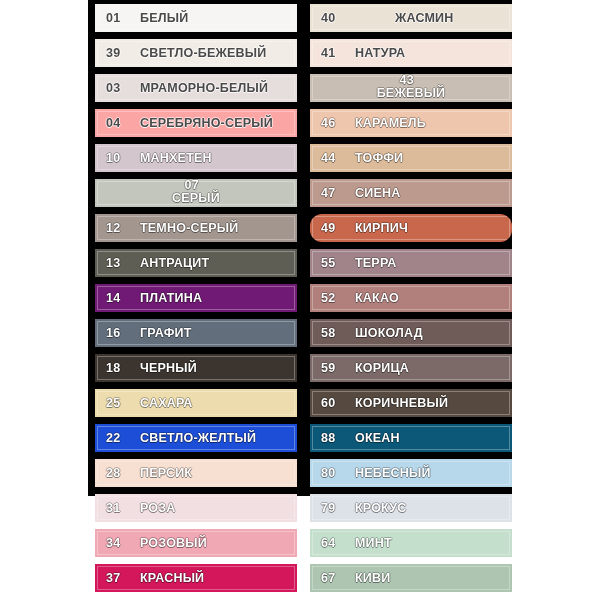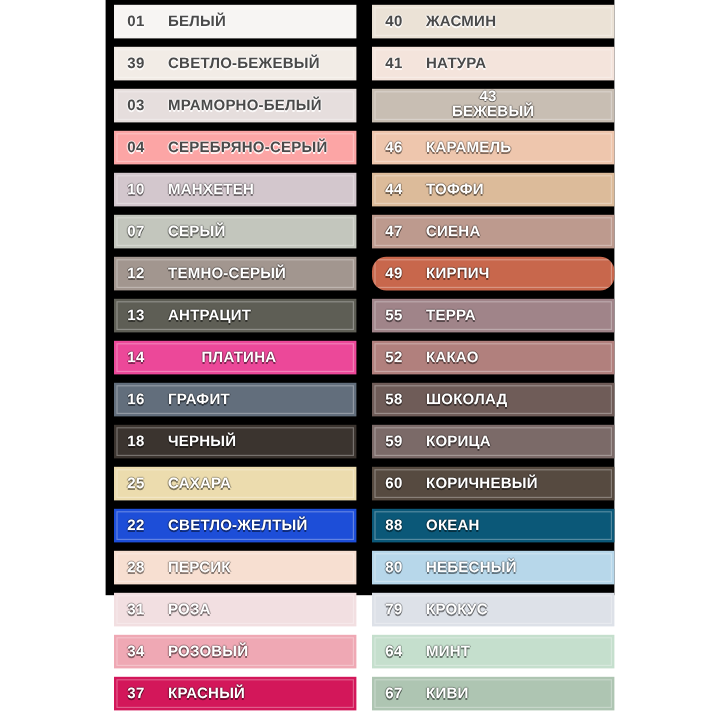--- a/index.html
+++ b/index.html
@@ -91,21 +91,21 @@
 </style>
 </head>
 <body>
 
 <div id="palette-board">
   <div id="palette-grid">
       <div class="swatch-row" style="background: rgb(247, 245, 243);">
         <span class="swatch-code txt-dark">01</span>
         <span class="swatch-name txt-dark">БЕЛЫЙ</span>
       </div>
-      <div class="swatch-row" style="background: rgb(235, 226, 214);">
+      <div class="swatch-row" style="background: rgb(235, 226, 214); gap: 40px;">
         <span class="swatch-code txt-dark">40</span>
         <span class="swatch-name txt-dark">ЖАСМИН</span>
       </div>
       <div class="swatch-row" style="background: rgb(242, 236, 230);">
         <span class="swatch-code txt-dark">39</span>
         <span class="swatch-name txt-dark">СВЕТЛО-БЕЖЕВЫЙ</span>
       </div>
       <div class="swatch-row" style="background: rgb(244, 228, 220);">
         <span class="swatch-code txt-dark">41</span>
         <span class="swatch-name txt-dark">НАТУРА</span>
@@ -127,21 +127,21 @@
         <span class="swatch-name txt-light">КАРАМЕЛЬ</span>
       </div>
       <div class="swatch-row" style="background: rgb(211, 199, 205);">
         <span class="swatch-code txt-light">10</span>
         <span class="swatch-name txt-light">МАНХЕТЕН</span>
       </div>
       <div class="swatch-row" style="background: rgb(220, 187, 154);">
         <span class="swatch-code txt-light">44</span>
         <span class="swatch-name txt-light">ТОФФИ</span>
       </div>
-      <div class="swatch-row" style="background: rgb(195, 198, 189);">
+      <div class="swatch-row" style="background: rgb(195, 198, 189); flex-direction: column;">
         <span class="swatch-code txt-light">07</span>
         <span class="swatch-name txt-light">СЕРЫЙ</span>
       </div>
       <div class="swatch-row" style="background: rgb(189, 154, 142);">
         <span class="swatch-code txt-light">47</span>
         <span class="swatch-name txt-light">СИЕНА</span>
       </div>
       <div class="swatch-row" style="background: rgb(162, 150, 143);">
         <span class="swatch-code txt-light">12</span>
         <span class="swatch-name txt-light">ТЕМНО-СЕРЫЙ</span>
@@ -151,21 +151,21 @@
         <span class="swatch-name txt-light">КИРПИЧ</span>
       </div>
       <div class="swatch-row" style="background: rgb(94, 94, 85);">
         <span class="swatch-code txt-light">13</span>
         <span class="swatch-name txt-light">АНТРАЦИТ</span>
       </div>
       <div class="swatch-row" style="background: rgb(160, 132, 137);">
         <span class="swatch-code txt-light">55</span>
         <span class="swatch-name txt-light">ТЕРРА</span>
       </div>
-      <div class="swatch-row" style="background: #ec4899; gap: 28px;">
+      <div class="swatch-row" style="background: #701a75;">
         <span class="swatch-code txt-light">14</span>
         <span class="swatch-name txt-light">ПЛАТИНА</span>
       </div>
       <div class="swatch-row" style="background: rgb(177, 128, 125);">
         <span class="swatch-code txt-light">52</span>
         <span class="swatch-name txt-light">КАКАО</span>
       </div>
       <div class="swatch-row" style="background: rgb(98, 110, 124);">
         <span class="swatch-code txt-light">16</span>
         <span class="swatch-name txt-light">ГРАФИТ</span>

